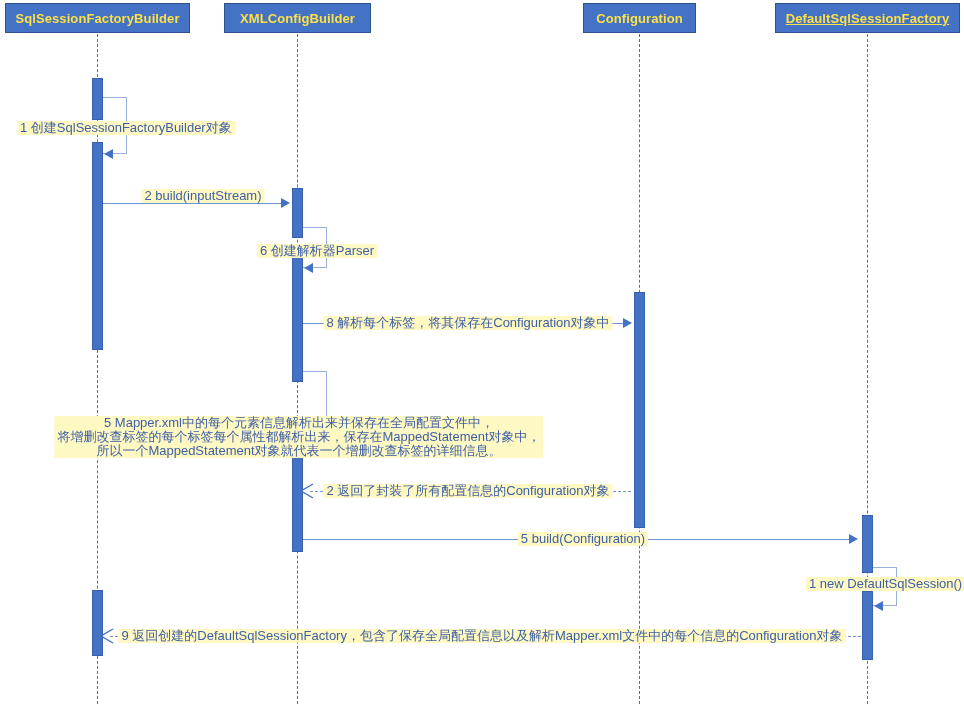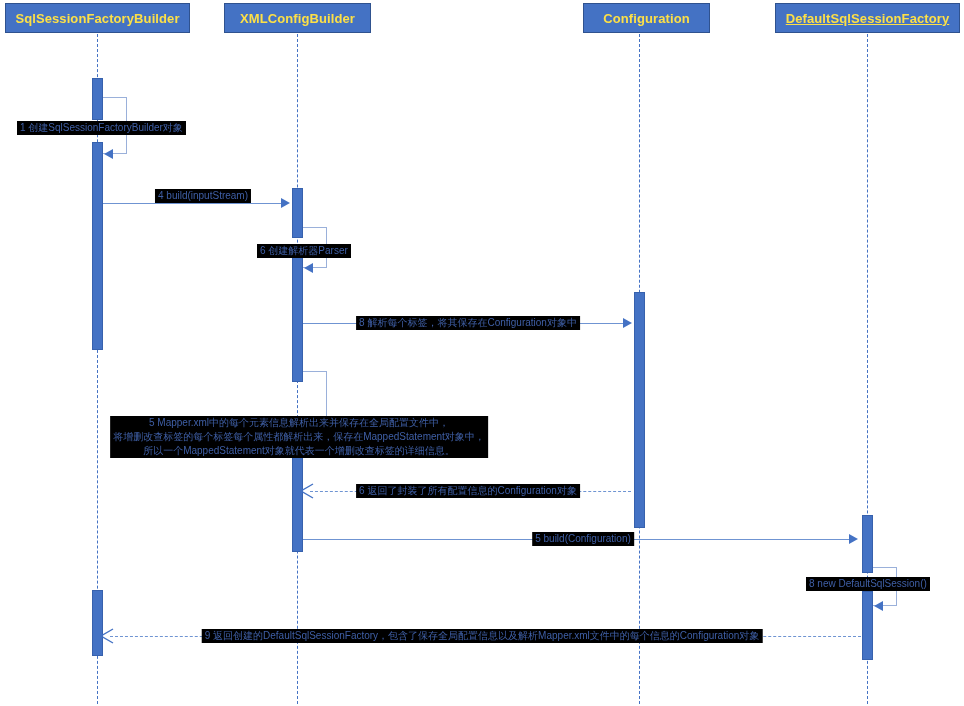--- a/index.html
+++ b/index.html
@@ -63,23 +63,23 @@
     border-left: 9px solid #4472c4;
   }
   .arrow-left.filled {
     border-top: 5px solid transparent;
     border-bottom: 5px solid transparent;
     border-right: 9px solid #4472c4;
   }
   .arrow-left.open svg { display: block; }
   .msg-label {
     position: absolute;
-    font-size: 10px;
+    font-size: 13px;
     color: #3f5fa6;
-    background: #000000;
+    background: #fef9c3;
     white-space: nowrap;
     padding: 0 3px;
     line-height: 14px;
   }
   .msg-label.center { transform: translateX(-50%); }
   .self-loop {
     position: absolute;
     border: 1px solid #9ab0da;
     border-left: none;
     box-sizing: border-box;
@@ -93,21 +93,21 @@
 <body>
 
 <div id="canvas">
 
   <div class="participant" style="left:5px; width:185px;">
     <span>SqlSessionFactoryBuilder</span>
   </div>
   <div class="participant" style="left:224px; width:147px;">
     <span>XMLConfigBuilder</span>
   </div>
-  <div class="participant" style="left:583px; width:127px;">
+  <div class="participant" style="left:583px; width:113px;">
     <span>Configuration</span>
   </div>
   <div class="participant" style="left:775px; width:185px;text-decoration:underline;">
     <span>DefaultSqlSessionFactory</span>
   </div>
 
   <div class="lifeline" style="left:97px;"></div>
   <div class="lifeline" style="left:297px;"></div>
   <div class="lifeline" style="left:639px;"></div>
   <div class="lifeline" style="left:867px;"></div>
@@ -124,21 +124,21 @@
 
   <div class="activation" style="left:862px; top:515px; height:58px;"></div>
   <div class="activation" style="left:862px; top:591px; height:69px;"></div>
 
   <div class="self-loop" style="left:103px; top:97px; width:24px; height:57px;"></div>
   <div class="arrow-left filled" style="left:104px; top:149px;"></div>
   <div class="msg-label" style="left:17px; top:121px;">1 创建SqlSessionFactoryBuilder对象</div>
 
   <div class="msg-line" style="left:103px; top:203px; width:180px;"></div>
   <div class="arrow-right" style="left:281px; top:198px;"></div>
-  <div class="msg-label center" style="left:203px; top:189px;">4 build(inputStream)</div>
+  <div class="msg-label center" style="left:203px; top:189px;">2 build(inputStream)</div>
 
   <div class="self-loop" style="left:303px; top:227px; width:24px; height:41px;"></div>
   <div class="arrow-left filled" style="left:304px; top:263px;"></div>
   <div class="msg-label" style="left:257px; top:244px;">6 创建解析器Parser</div>
 
   <div class="msg-line" style="left:303px; top:323px; width:322px;"></div>
   <div class="arrow-right" style="left:623px; top:318px;"></div>
   <div class="msg-label center" style="left:468px; top:316px;">8 解析每个标签，将其保存在Configuration对象中</div>
 
   <div class="self-loop" style="left:303px; top:371px; width:24px; height:59px;"></div>
@@ -146,29 +146,29 @@
   <div class="msg-label center multiline" style="left:299px; top:384px;margin-top:32px;">5 Mapper.xml中的每个元素信息解析出来并保存在全局配置文件中，
 将增删改查标签的每个标签每个属性都解析出来，保存在MappedStatement对象中，
 所以一个MappedStatement对象就代表一个增删改查标签的详细信息。</div>
 
   <div class="msg-line dashed" style="left:310px; top:491px; width:321px;"></div>
   <div class="arrow-left open" style="left:300px; top:483px;">
     <svg width="14" height="16" viewBox="0 0 14 16">
       <polyline points="13,1 1,8 13,15" fill="none" stroke="#4472c4" stroke-width="1.4"></polyline>
     </svg>
   </div>
-  <div class="msg-label center" style="left:468px; top:484px;">6 返回了封装了所有配置信息的Configuration对象</div>
+  <div class="msg-label center" style="left:468px; top:484px;">2 返回了封装了所有配置信息的Configuration对象</div>
 
   <div class="msg-line" style="left:303px; top:539px; width:548px;"></div>
   <div class="arrow-right" style="left:849px; top:534px;"></div>
   <div class="msg-label center" style="left:583px; top:532px;">5 build(Configuration)</div>
 
   <div class="self-loop" style="left:873px; top:567px; width:24px; height:39px;"></div>
   <div class="arrow-left filled" style="left:874px; top:601px;"></div>
-  <div class="msg-label" style="left:806px; top:577px;">8 new DefaultSqlSession()</div>
+  <div class="msg-label" style="left:806px; top:577px;">1 new DefaultSqlSession()</div>
 
   <div class="msg-line dashed" style="left:110px; top:636px; width:751px;"></div>
   <div class="arrow-left open" style="left:100px; top:628px;">
     <svg width="14" height="16" viewBox="0 0 14 16">
       <polyline points="13,1 1,8 13,15" fill="none" stroke="#4472c4" stroke-width="1.4"></polyline>
     </svg>
   </div>
   <div class="msg-label center" style="left:482px; top:629px;">9 返回创建的DefaultSqlSessionFactory，包含了保存全局配置信息以及解析Mapper.xml文件中的每个信息的Configuration对象</div>
 
 </div>

